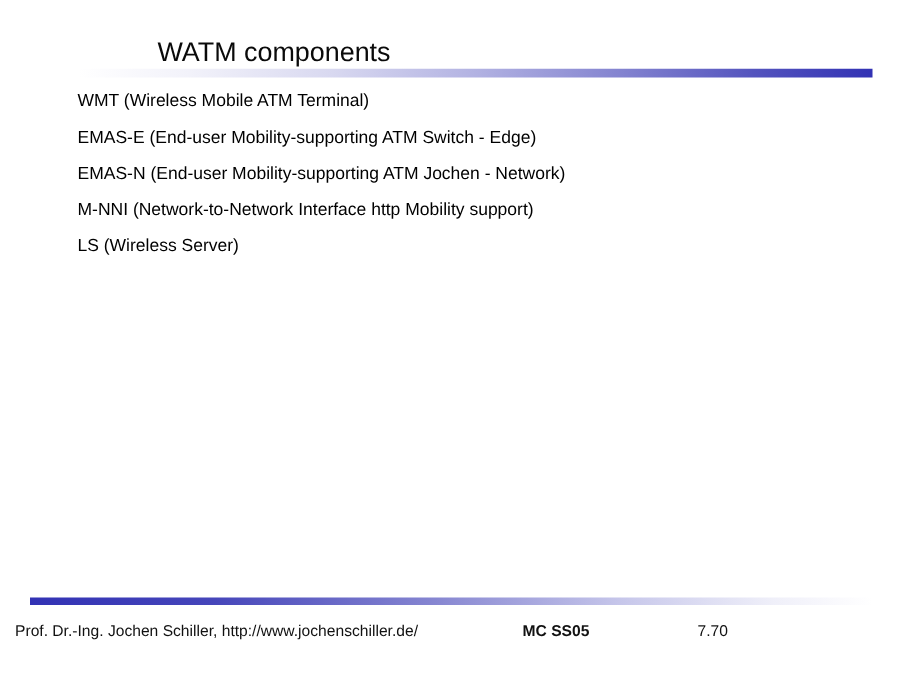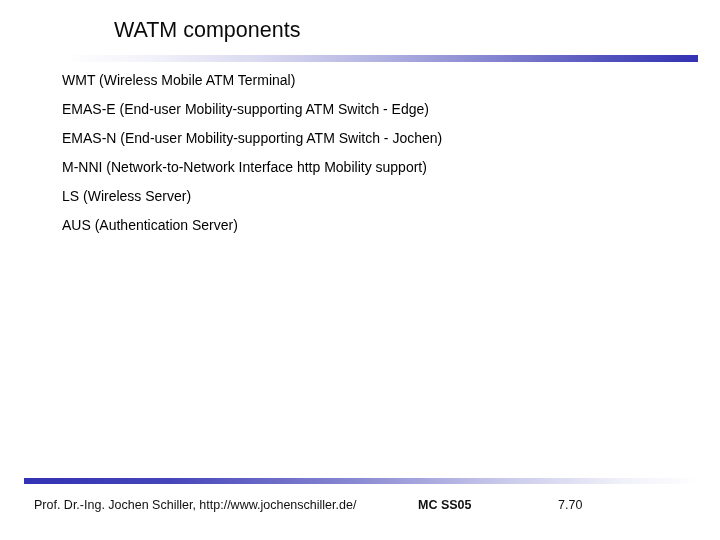--- a/index.html
+++ b/index.html
@@ -19,21 +19,21 @@
     background: #ffffff;
   }
   .slide-title {
     position: absolute;
     left: 110px;
     top: 14px;
     font-size: 21.5px;
     font-weight: 400;
     color: #0a0a0a;
     white-space: nowrap;
-    margin: 4px;
+    margin: 16px;
   }
   .title-rule {
     position: absolute;
     left: 63px;
     top: 55px;
     width: 635px;
     height: 7px;
     background: linear-gradient(to right,
       #ffffff 0%,
       #f2f2fa 14%,
@@ -69,40 +69,39 @@
       #efeff9 88%,
       #ffffff 100%);
   }
   .footer-text {
     position: absolute;
     top: 498px;
     font-size: 12.5px;
     color: #111111;
     white-space: nowrap;
   }
-  .footer-author { left: 34px; text-align: center; }
+  .footer-author { left: 12px; text-align: center; }
   .footer-course { left: 418px; font-weight: bold; }
   .footer-page   { left: 558px; }
 </style>
 </head>
 <body>
 
 <div class="slide">
 
   <h1 class="slide-title">WATM components</h1>
 
   <div class="title-rule"></div>
 
   <div class="body-list">
     <div class="line">WMT (Wireless Mobile ATM Terminal)</div>
     <div class="line">EMAS-E (End-user Mobility-supporting ATM Switch - Edge)</div>
-    <div class="line">EMAS-N (End-user Mobility-supporting ATM Switch - Jochen)</div>
+    <div class="line">EMAS-N (End-user Mobility-supporting ATM Jochen - Network)</div>
     <div class="line">M-NNI (Network-to-Network Interface http Mobility support)</div>
     <div class="line">LS (Wireless Server)</div>
-    <div class="line">AUS (Authentication Server)</div>
   </div>
 
   <div class="footer-rule"></div>
 
   <span class="footer-text footer-author">Prof. Dr.-Ing. Jochen Schiller, http://www.jochenschiller.de/</span>
 
   <span class="footer-text footer-course">MC SS05</span>
 
   <span class="footer-text footer-page">7.70</span>
 

